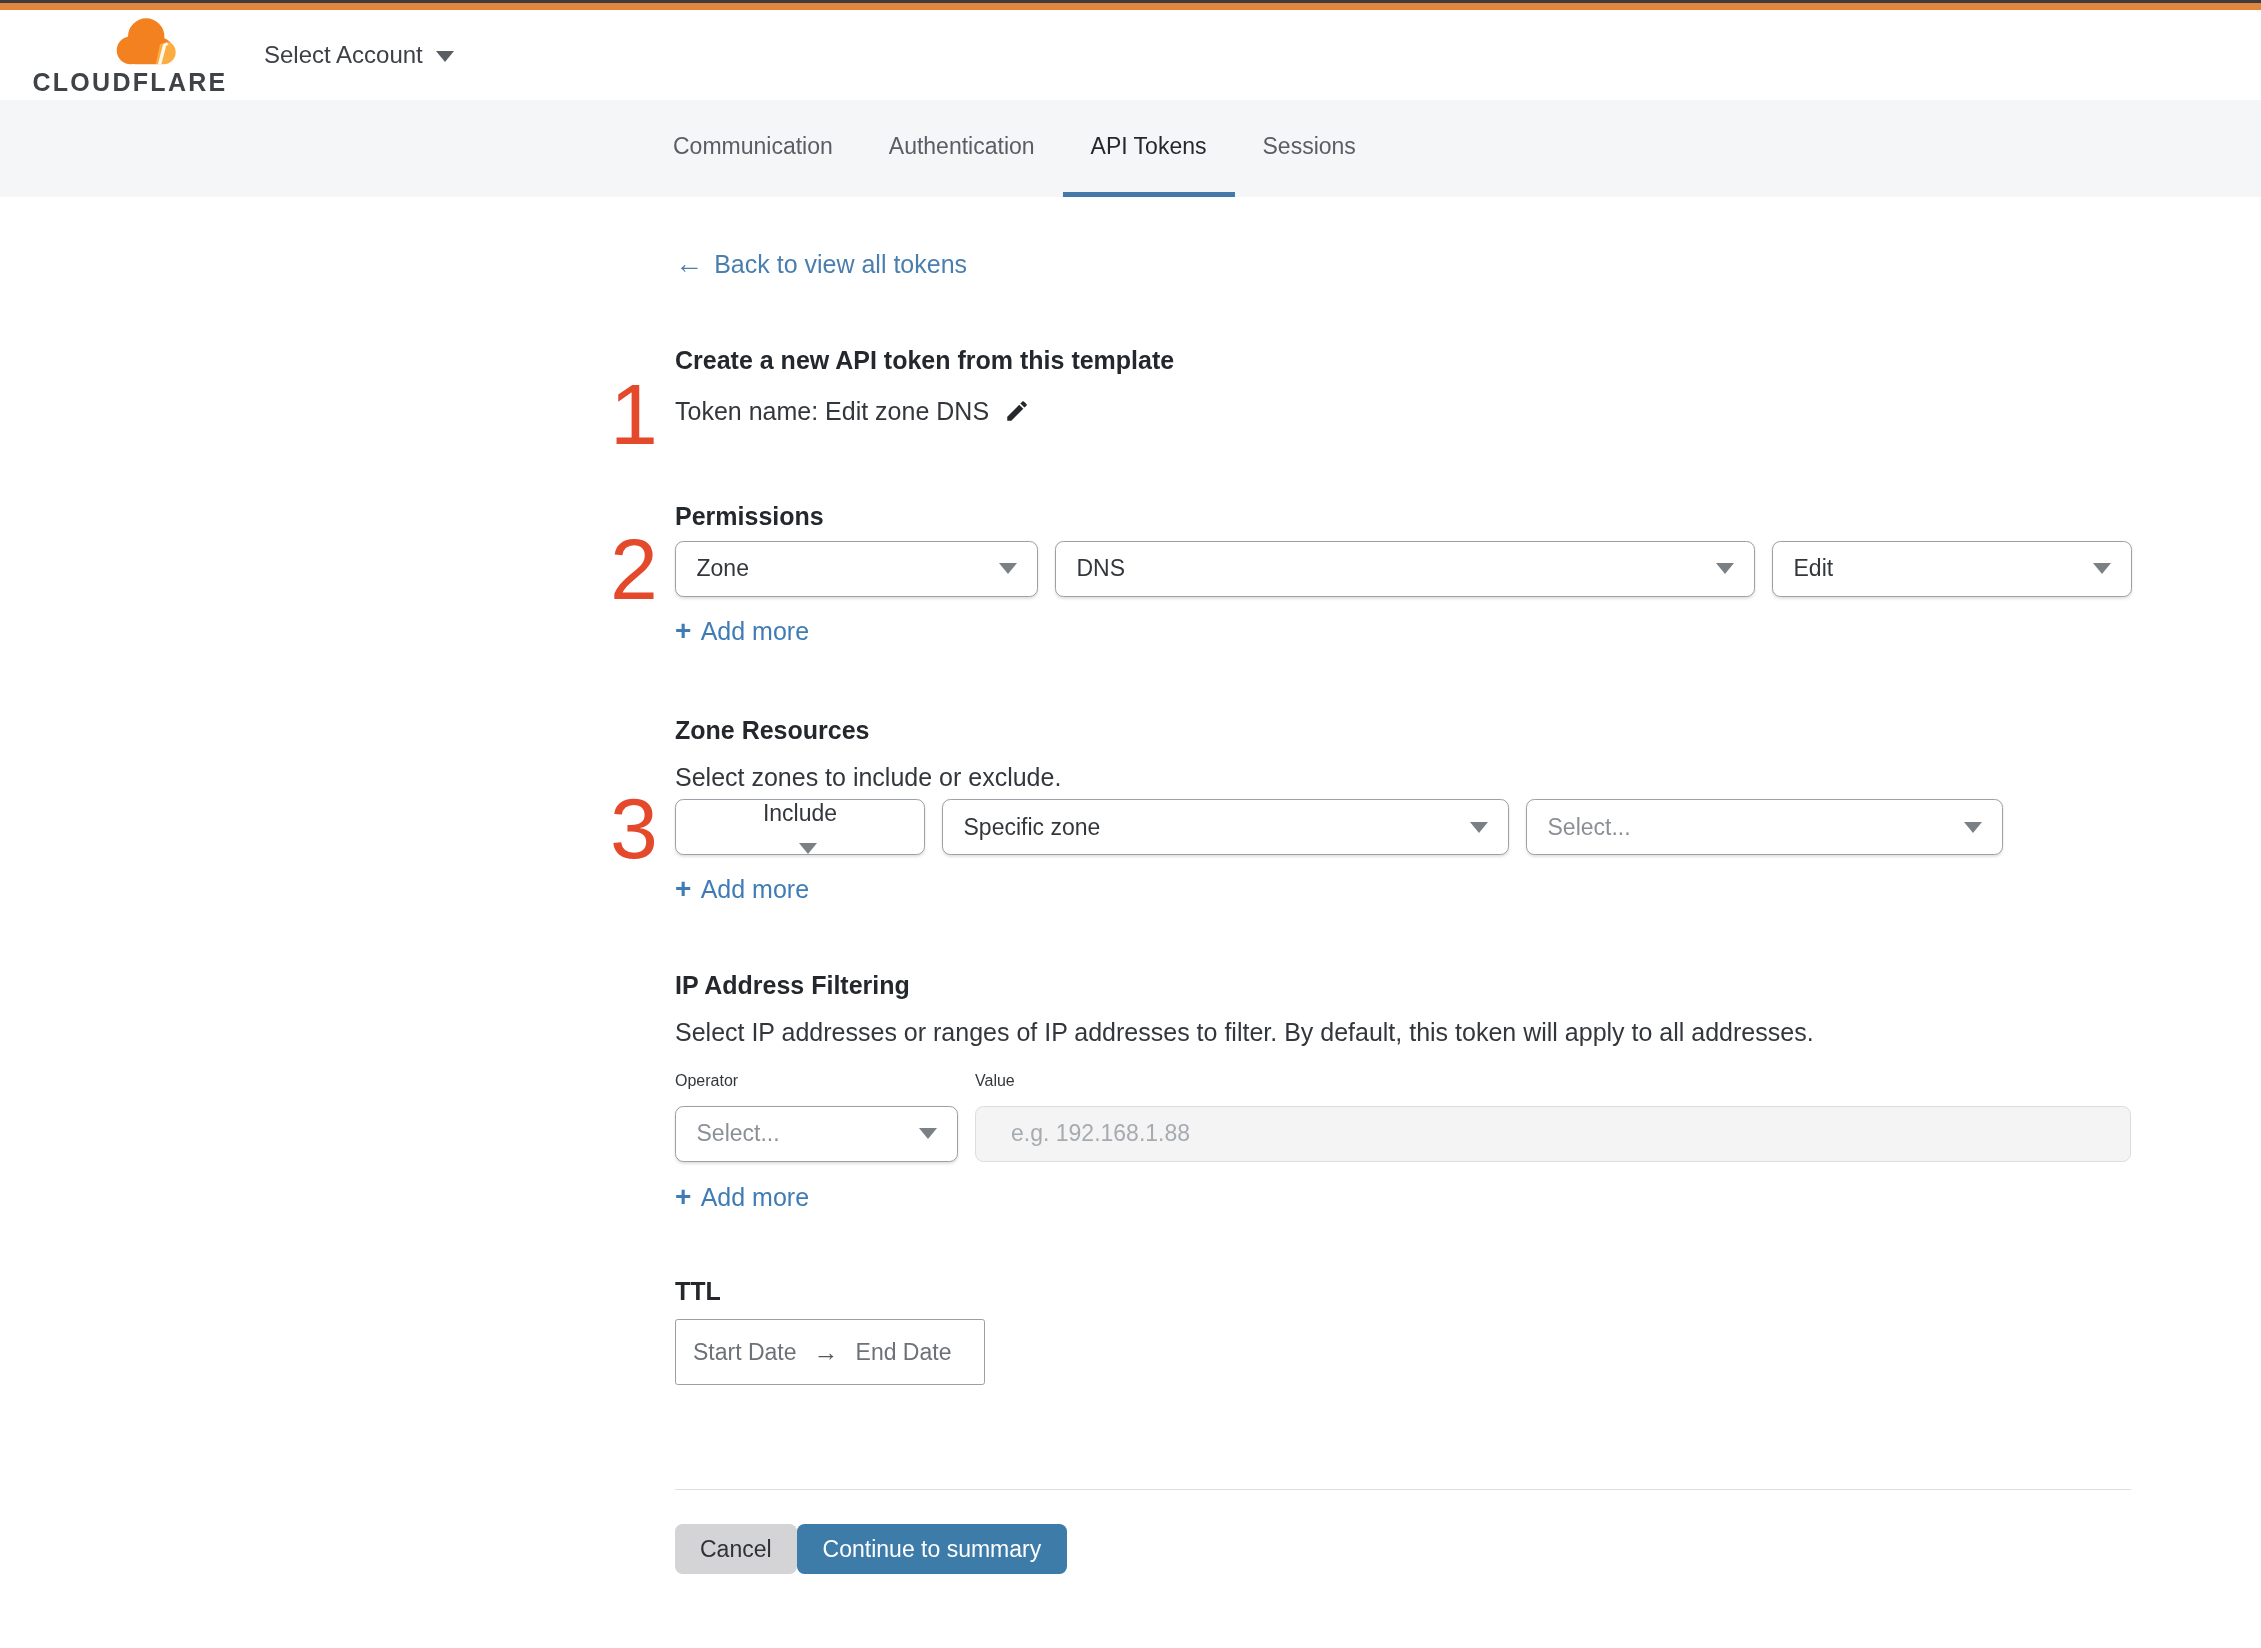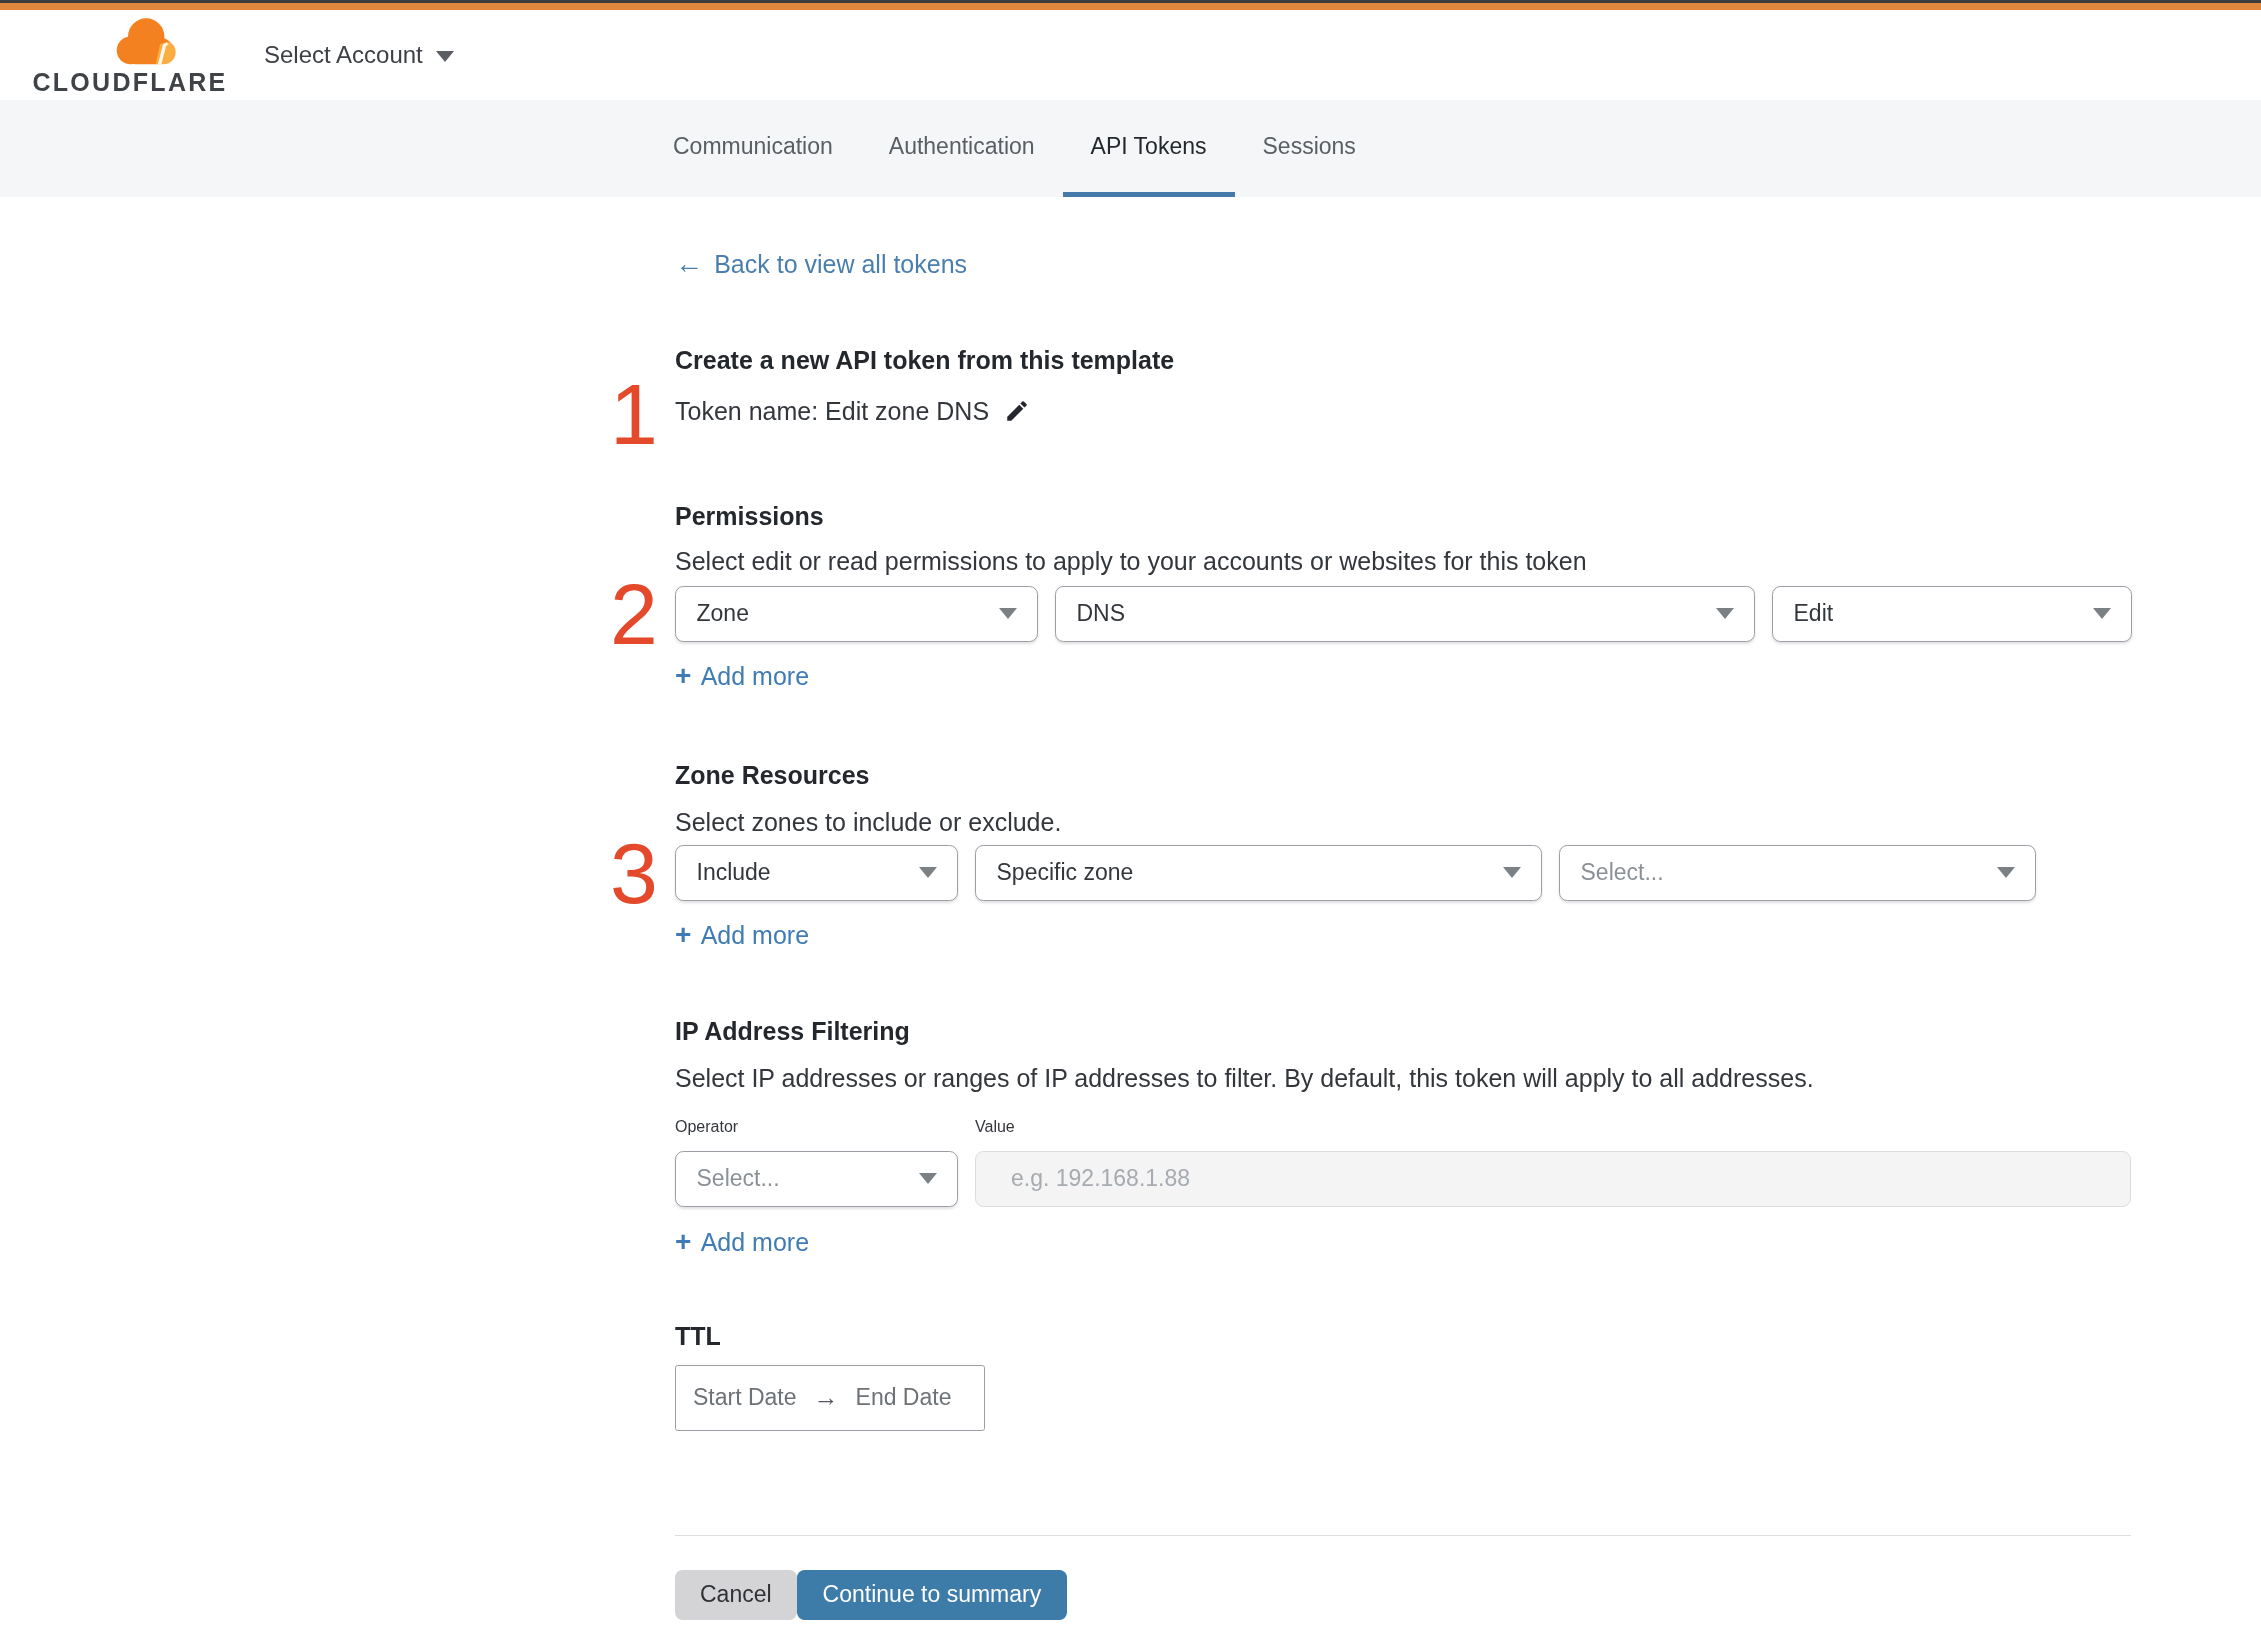--- a/index.html
+++ b/index.html
@@ -76,21 +76,21 @@
   .btn-continue { background:#3d7ba9; color:#ffffff; padding:0 26px; }
 
   
   .select { height:56px; background:#fff; border:1.9px solid #9ba0a6; border-radius:8.4px;
     box-shadow:0 1.9px 2.8px rgba(0,0,0,.12); display:flex; align-items:center; justify-content:space-between;
     padding:0 20.5px; font-size:23px; color:#33373c; cursor:pointer; flex-shrink:0; }
   .select .ph { color:#8a9096; }
   .caret { width:0; height:0; border-left:9.3px solid transparent; border-right:9.3px solid transparent;
     border-top:11.2px solid #7b8085; margin-left:15px; }
   .w-scope { width:363px; } .w-res { width:700px; } .w-acc { width:360px; }
-  .w-mode { width:283px; } .w-type { width:567px; } .w-zone { width:477px; }
+  .w-mode { width:250px;flex-direction:column; } .w-type { width:567px; } .w-zone { width:477px; }
   .w-op { width:283px; }
 
   .value-input { height:56px; width:100%; background:#f4f4f5; border:1.9px solid #dadcde; border-radius:8.4px;
     padding:0 35px; font-size:23px; color:#33373c; font-family:"Liberation Sans","DejaVu Sans",sans-serif; }
   .value-input::placeholder { color:#a6abb0; }
 
   .addmore { display:inline-flex; align-items:center; gap:9.3px; color:#3f7cb6; font-size:25px;
     line-height:34px; cursor:pointer; }
   .plus { font-size:28px; font-weight:600; line-height:28px; }
 </style>
@@ -146,21 +146,20 @@
     <div class="hd mt-token-h">Create a new API token from this template</div>
     <div class="token-row">
       <span class="step step-token">1</span>
       <span class="txt">Token name: Edit zone DNS</span>
       <svg class="pencil" viewBox="0 0 24 24">
         <path d="M3 17.25V21h3.75L17.8 9.94l-3.75-3.75L3 17.25zM20.7 7.04a1 1 0 0 0 0-1.41l-2.34-2.34a1 1 0 0 0-1.41 0l-1.83 1.83 3.75 3.75 1.83-1.83z"></path>
       </svg>
     </div>
 
     <div class="hd mt-perm-h">Permissions</div>
-    <div class="txt mt-perm-d">Select edit or read permissions to apply to your accounts or websites for this token</div>
     <div class="sel-row perm-row">
       <span class="step step-row">2</span>
       <div class="select w-scope">
         <span>Zone</span>
         <span class="caret"></span>
       </div>
       <div class="select w-res">
         <span>DNS</span>
         <span class="caret"></span>
       </div>

